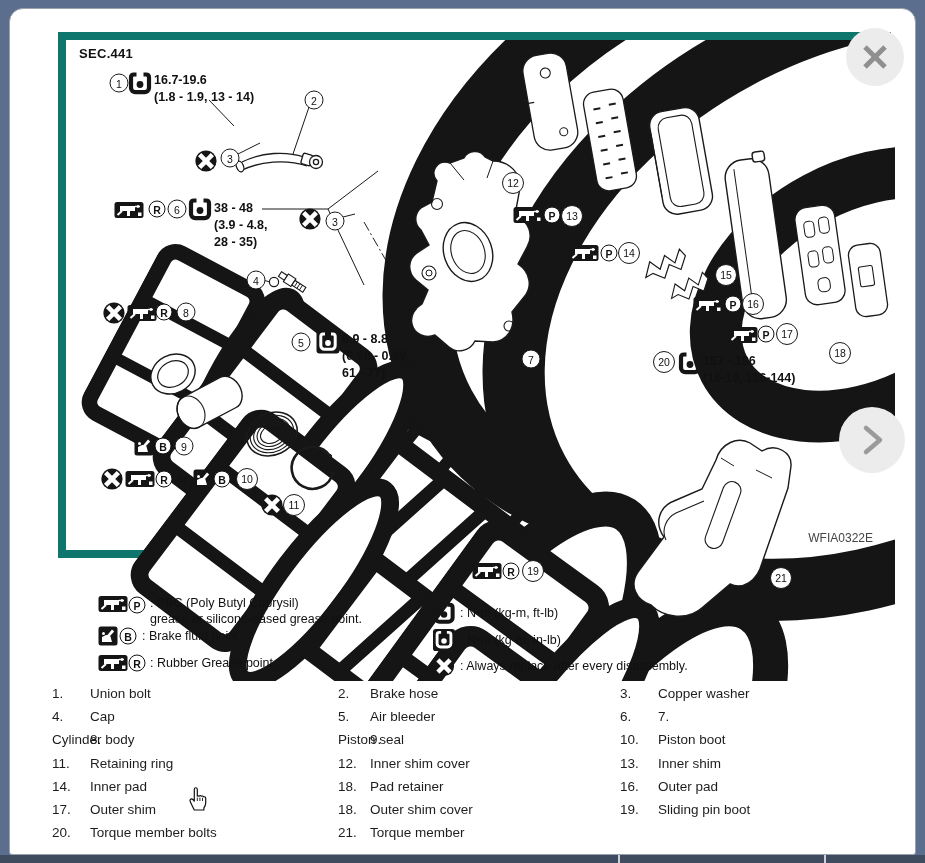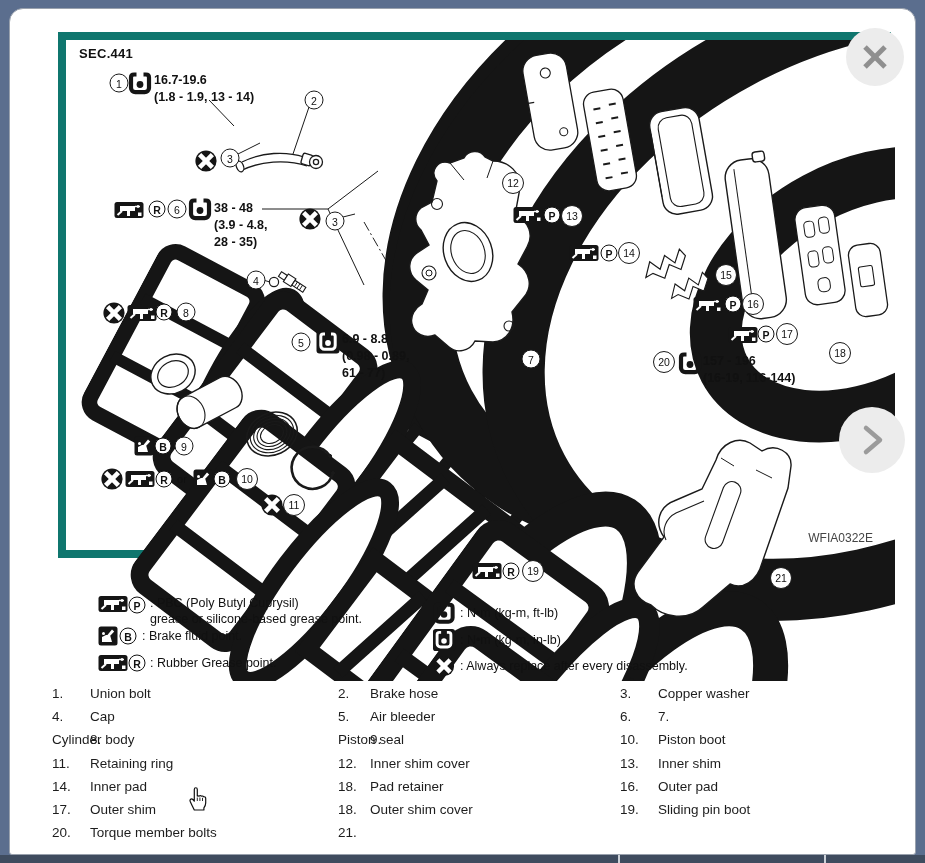--- a/index.html
+++ b/index.html
@@ -587,20 +587,21 @@
       <span>Outer pad</span>
     <span>17.</span>
       <span>Outer shim</span>
     <span>18.</span>
       <span>Outer shim cover</span>
     <span>19.</span>
       <span>Sliding pin boot</span>
     <span>20.</span>
       <span>Torque member bolts</span>
     <span>21.</span>
+      <span>Torque member</span>
   </div>
 </div>
 
 <button class="round-btn close-btn">
   <svg width="58" height="58" viewBox="0 0 58 58">
     <line x1="19" y1="19" x2="39" y2="39" stroke="#8f8f8f" stroke-width="5"></line>
     <line x1="39" y1="19" x2="19" y2="39" stroke="#8f8f8f" stroke-width="5"></line>
   </svg>
 </button>
 

